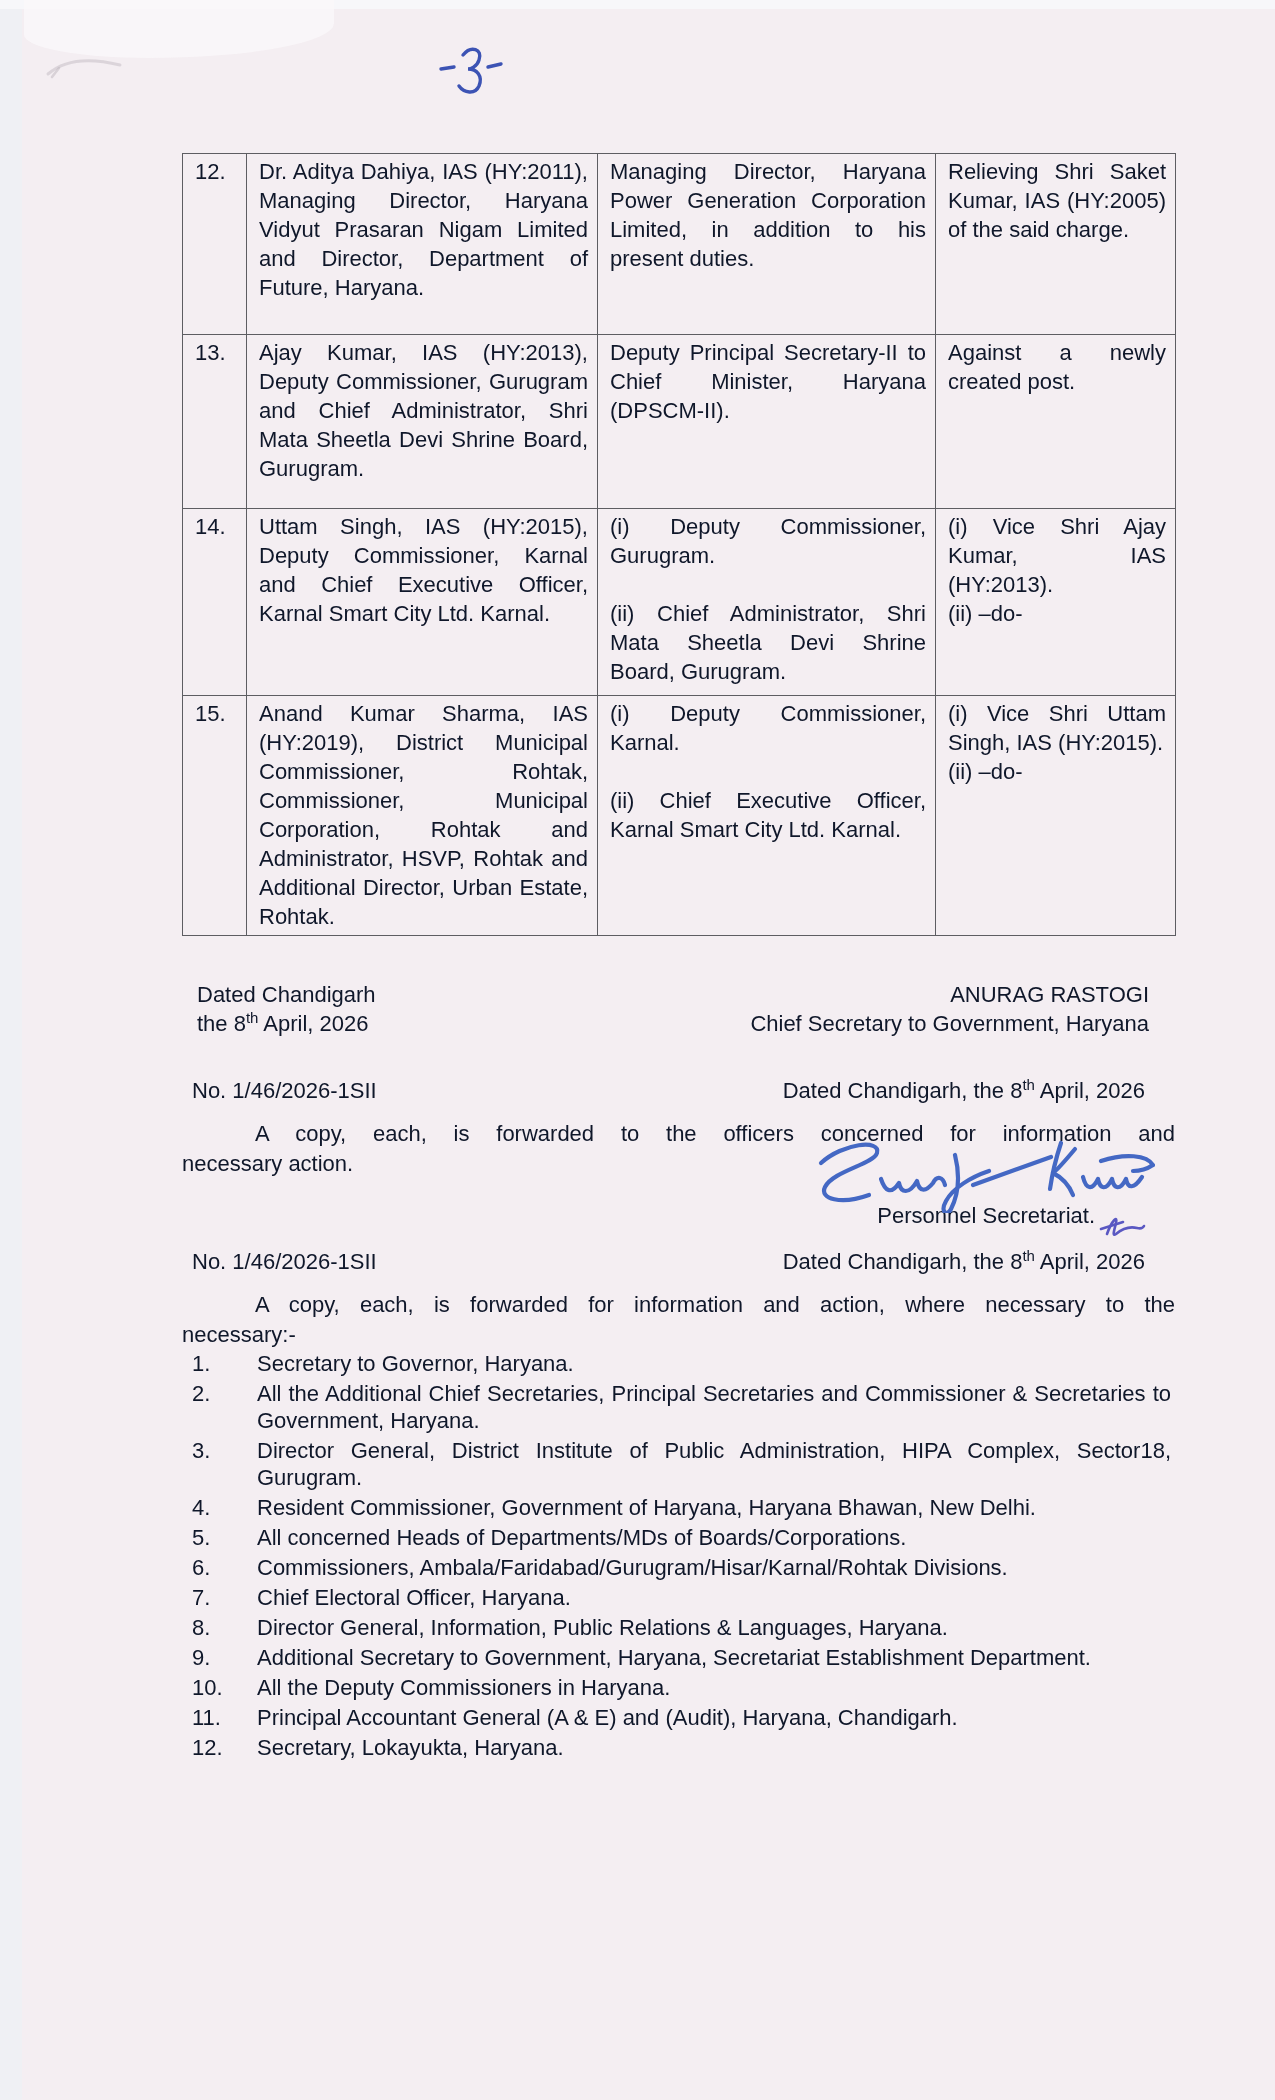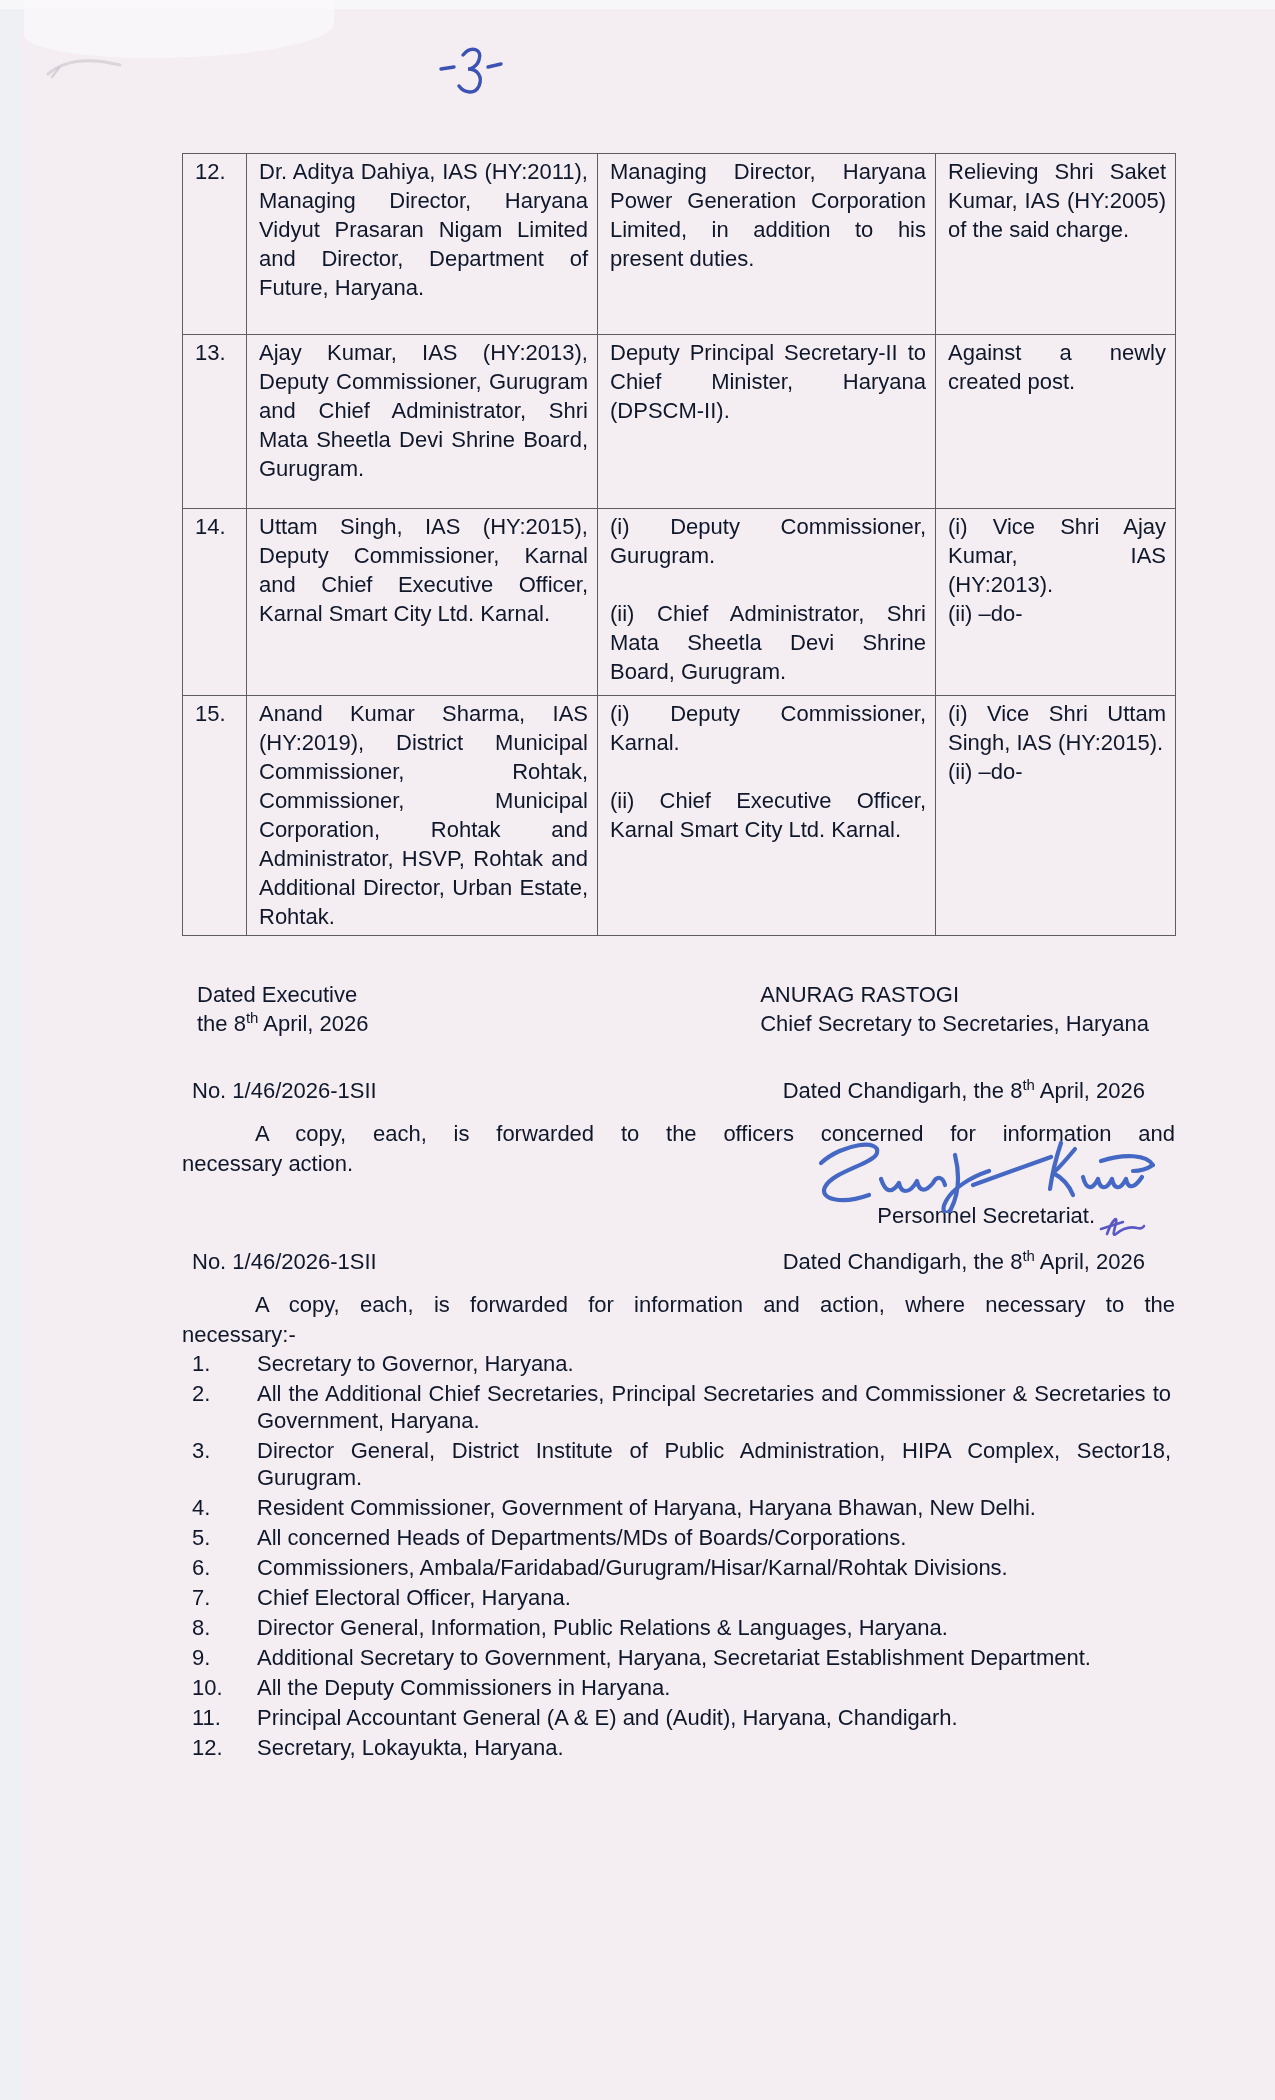--- a/index.html
+++ b/index.html
@@ -25,21 +25,21 @@
   td.c-sno { width:64px; text-align:center; padding:3px 2px; }
   td.c-off { width:351px; }
   td.c-post{ width:338px; }
   td.c-rem { width:240px; }
   table.gov p { margin:0; }
   table.gov p.gap { height:29px; }
   tr.r12 { height:181px; } tr.r13 { height:174px; } tr.r14 { height:187px;padding-left:31px; } tr.r15 { height:217px; }
 
   .signoff-row { display:flex; justify-content:space-between; margin-top:44px; }
   .signoff-left { margin-left:15px; }
-  .signoff-right { text-align:left; margin-right:26px; }
+  .signoff-right { text-align:right; margin-right:26px; }
 
   .ref-row { display:flex; justify-content:space-between; margin-top:38px; }
   .ref-row .ref { margin-left:10px; }
   .ref-row .date { margin-right:30px; }
   .ref-row2 { margin-top:16px; }
 
   .para { margin-top:14px; line-height:30px; }
   .para .jline { text-align:justify; text-align-last:justify; text-indent:73px; }
   .para .jline2 { text-align:justify; text-align-last:justify; text-indent:73px; }
   .para .rest { text-align:left; }
@@ -142,26 +142,26 @@
             <td class="c-rem" data-name="remarks-cell">
               <p data-name="cell-paragraph">(i) Vice Shri Uttam Singh, IAS (HY:2015).</p>
               <p data-name="cell-paragraph">(ii) –do-</p>
             </td>
           </tr>
         </tbody>
     </table>
 
     <div class="signoff-row" data-name="signoff-block">
       <div class="signoff-left" data-name="signoff-place-date">
-        <div data-name="signoff-place">Dated Executive</div>
+        <div data-name="signoff-place">Dated Chandigarh</div>
         <div data-name="signoff-date"><span>the 8</span><sup class="th" data-name="date-superscript">th</sup><span> April, 2026</span></div>
       </div>
       <div class="signoff-right" data-name="chief-secretary-block">
         <div data-name="chief-secretary-name">ANURAG RASTOGI</div>
-        <div data-name="chief-secretary-title">Chief Secretary to Secretaries, Haryana</div>
+        <div data-name="chief-secretary-title">Chief Secretary to Government, Haryana</div>
       </div>
     </div>
 
     <div class="ref-row" data-name="endorsement1-ref-row">
       <div class="ref" data-name="endorsement1-ref-number">No. 1/46/2026-1SII</div>
       <div class="date" data-name="endorsement1-date"><span>Dated Chandigarh, the 8</span><sup class="th" data-name="date-superscript">th</sup><span> April, 2026</span></div>
     </div>
 
     <div class="para" data-name="endorsement1-body">
       <div class="jline" data-name="endorsement1-body-line1">A copy, each, is forwarded to the officers concerned for information and</div>

